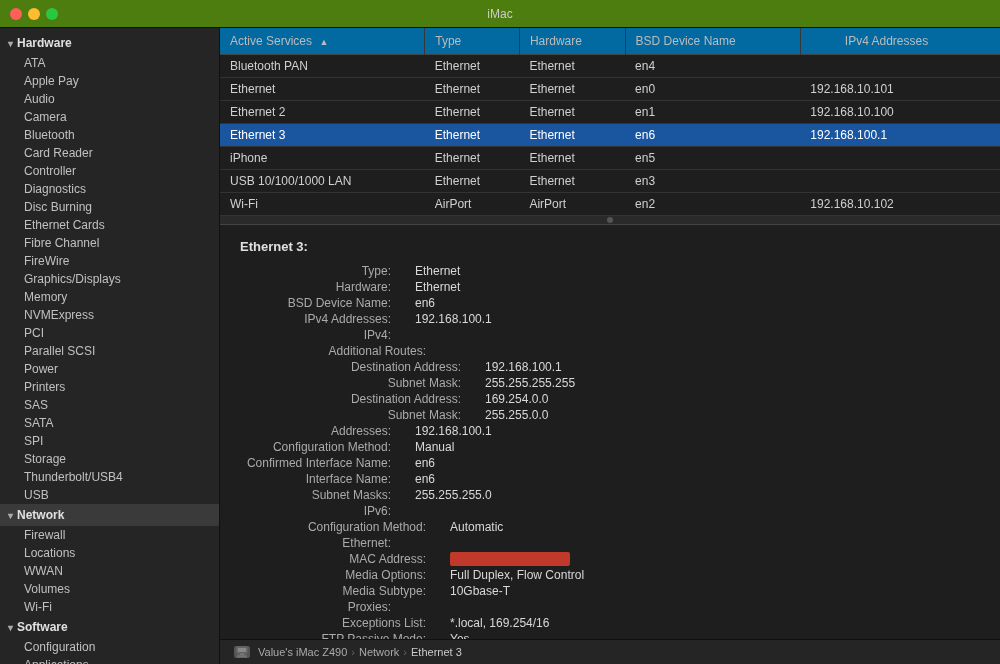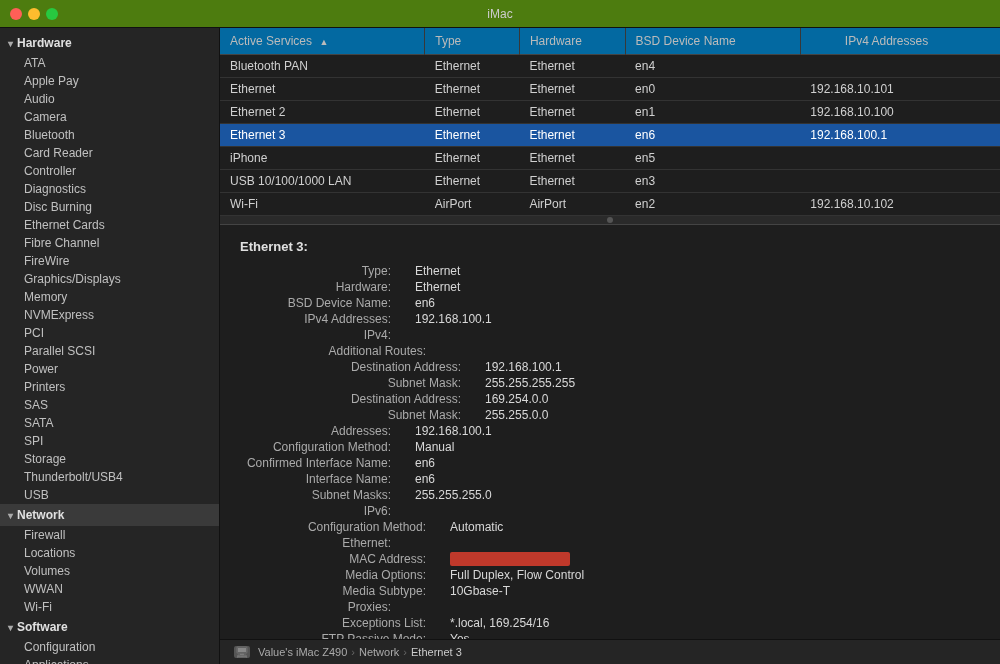--- a/index.html
+++ b/index.html
@@ -268,22 +268,22 @@
     <div class="sidebar-item"><span>Storage</span></div>
     <div class="sidebar-item"><span>Thunderbolt/USB4</span></div>
     <div class="sidebar-item"><span>USB</span></div>
 
     <div class="sidebar-group-header active-group">
       <span class="chevron">▾</span>
       <span>Network</span>
     </div>
     <div class="sidebar-item"><span>Firewall</span></div>
     <div class="sidebar-item"><span>Locations</span></div>
+    <div class="sidebar-item"><span>WWAN</span></div>
     <div class="sidebar-item"><span>Volumes</span></div>
-    <div class="sidebar-item"><span>WWAN</span></div>
     <div class="sidebar-item"><span>Wi-Fi</span></div>
 
     <div class="sidebar-group-header">
       <span class="chevron">▾</span>
       <span>Software</span>
     </div>
     <div class="sidebar-item"><span>Configuration</span></div>
     <div class="sidebar-item"><span>Applications</span></div>
 
   </div>

